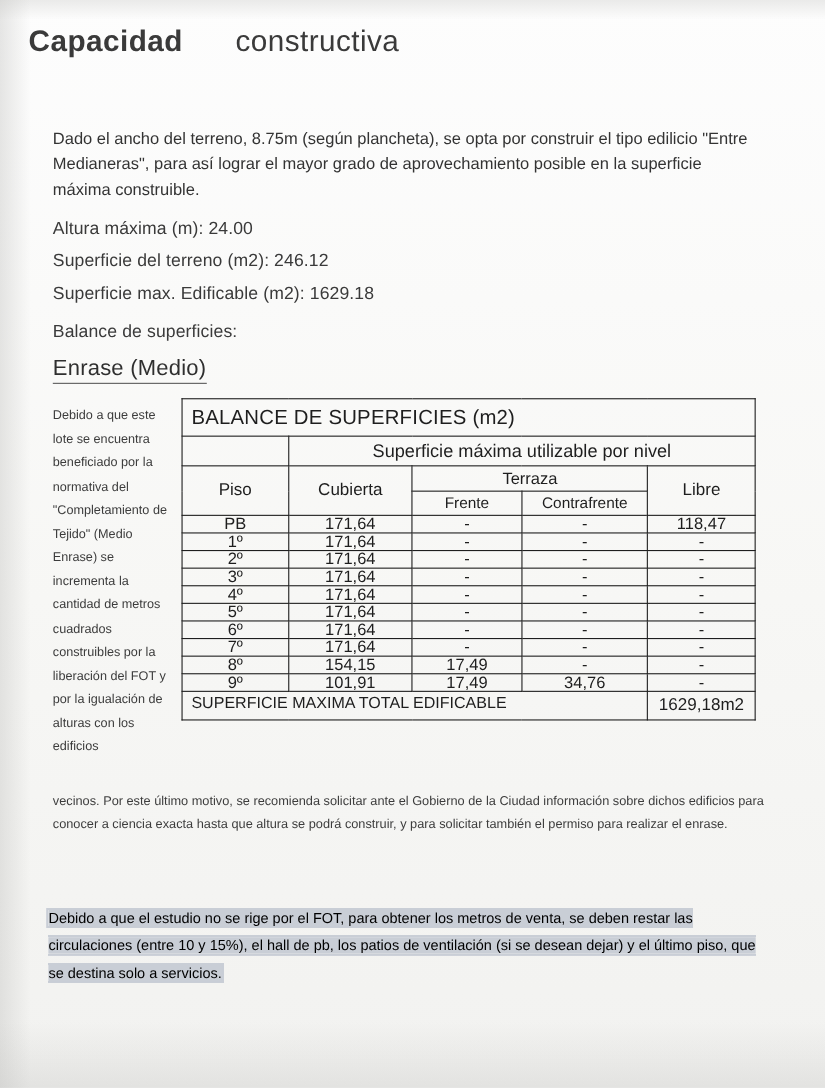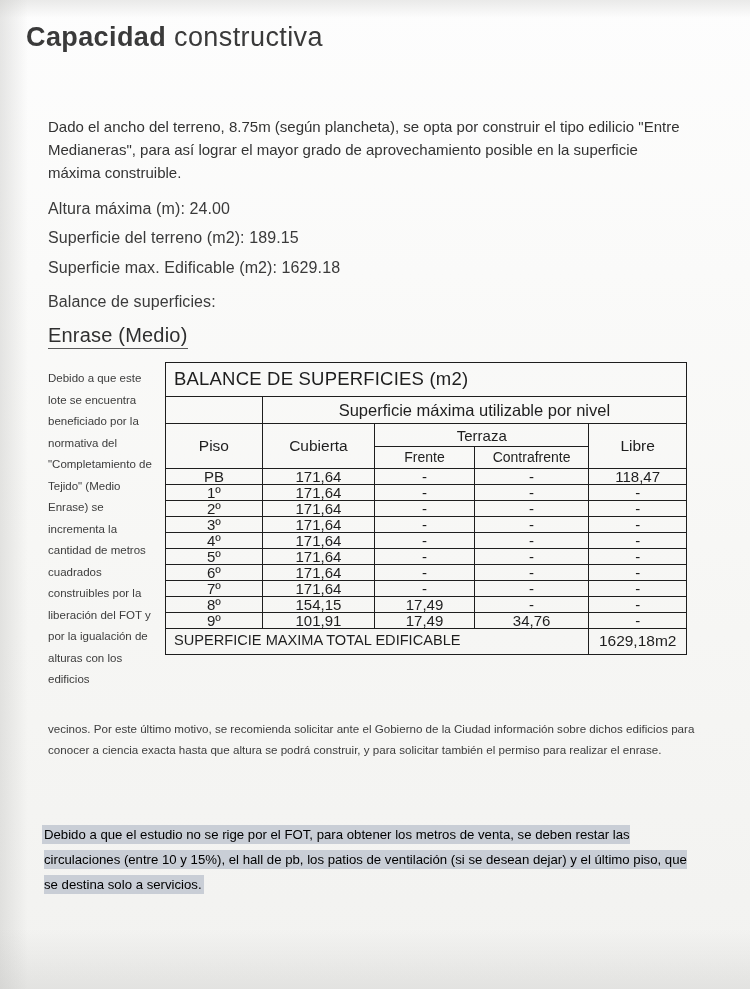--- a/index.html
+++ b/index.html
@@ -46,20 +46,21 @@
     top: 22px;
     font-size: 27px;
     letter-spacing: 0.4px;
     color: #3a3a3a;
   }
   .title .bold {
     font-weight: 700;
   }
   .title .light {
     font-weight: 400;
+    margin-left: 40px;
   }
 
   .intro {
     position: absolute;
     left: 48px;
     top: 115px;
     width: 640px;
     font-size: 15px;
     line-height: 23px;
     color: #333;
@@ -200,21 +201,21 @@
   <div class="scan-shade-left"></div>
   <div class="scan-shade-bottom"></div>
 
   <div class="title">
     <span class="bold">Capacidad</span><span class="light"> constructiva</span>
   </div>
 
   <div class="intro">Dado el ancho del terreno, 8.75m (según plancheta), se opta por construir el tipo edilicio "Entre Medianeras", para así lograr el mayor grado de aprovechamiento posible en la superficie máxima construible.</div>
 
   <div class="meta m1">Altura máxima (m): 24.00</div>
-  <div class="meta m2">Superficie del terreno (m2): 189.15</div>
+  <div class="meta m2">Superficie del terreno (m2): 246.12</div>
   <div class="meta m3">Superficie max. Edificable (m2): 1629.18</div>
   <div class="meta m4">Balance de superficies:</div>
 
   <div class="section-head">Enrase (Medio)</div>
 
   <div class="side-col">Debido a que este lote se encuentra beneficiado por la normativa del "Completamiento de Tejido" (Medio Enrase) se incrementa la cantidad de metros cuadrados construibles por la liberación del FOT y por la igualación de alturas con los edificios</div>
 
   <div class="tbl-wrap">
     <table class="balance">
       <tbody>

